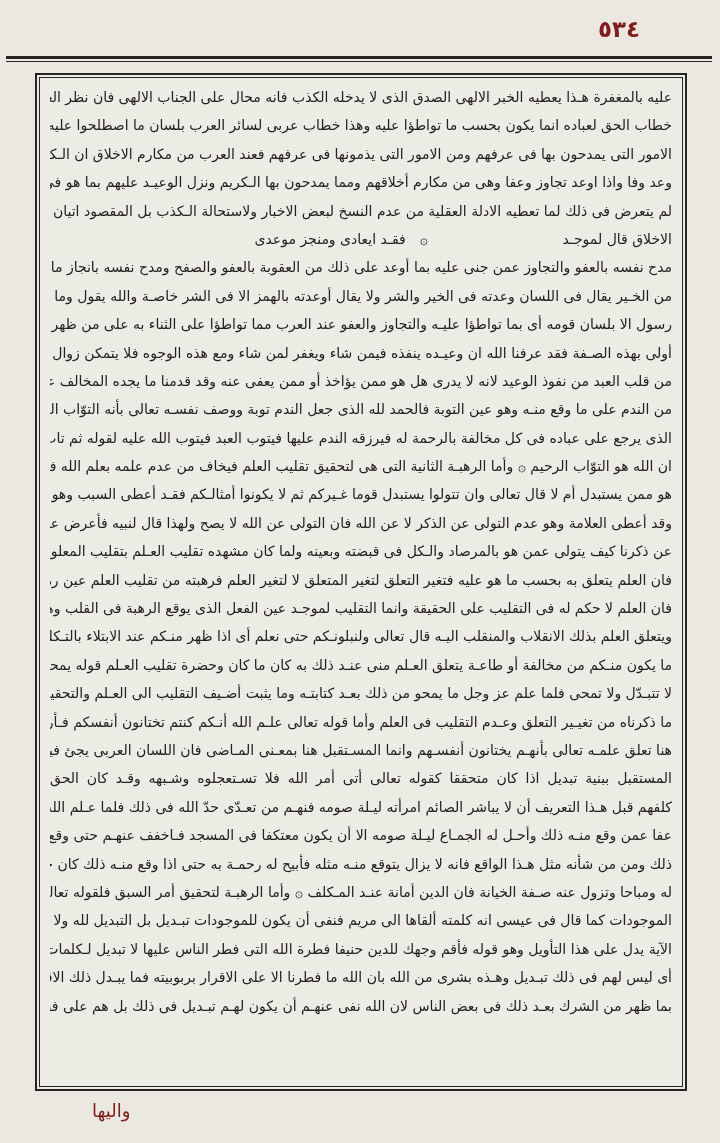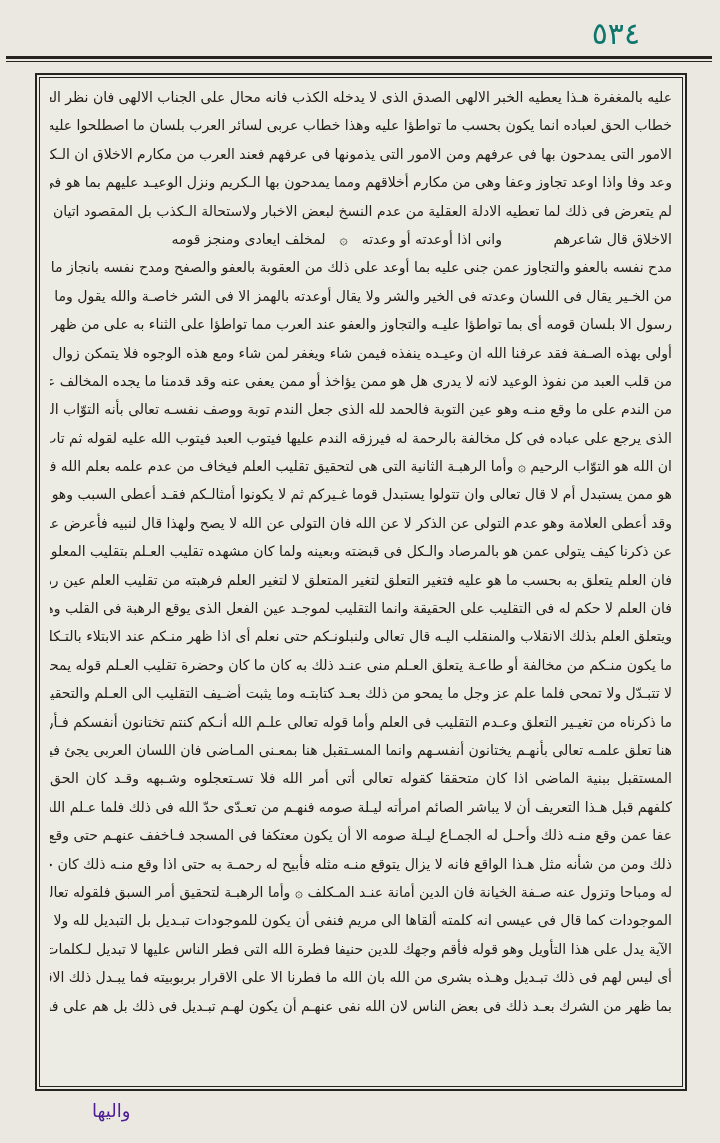--- a/index.html
+++ b/index.html
@@ -12,24 +12,24 @@
     position: relative;
     background: #eae8e1;
     font-family: "DejaVu Sans", sans-serif;
     color: #221f1b;
     overflow: hidden;
   }
   .page-number {
     position: absolute;
     top: 16px;
     right: 80px;
-    font-size: 30px;
-    font-weight: normal;
+    font-size: 23px;
+    font-weight: bold;
     letter-spacing: 2px;
-    color: #0f766e;
+    color: #7f1d1d;
   }
   .top-rule {
     position: absolute;
     top: 56px;
     left: 6px;
     width: 706px;
     height: 2px;
     border-top: 3px solid #262421;
     border-bottom: 1px solid #262421;
   }
@@ -85,43 +85,42 @@
   .verse-spacer {
     width: 70px;
     flex: 0 0 auto;
   }
   .catchword {
     position: absolute;
     top: 1100px;
     left: 92px;
     font-size: 18px;
     direction: rtl;
-    color: #4c1d95;
+    color: #7f1d1d;
   }
 </style>
 </head>
 <body>
 
 <div class="page-number">٥٣٤</div>
 <div class="top-rule"></div>
 
 <div class="frame">
   <div class="text-area">
     <div class="line">عليه بالمغفرة هـذا يعطيه الخبر الالهى الصدق الذى لا يدخله الكذب فانه محال على الجناب الالهى فان نظر العالم الى ان</div>
     <div class="line">خطاب الحق لعباده انما يكون بحسب ما تواطؤا عليه وهذا خطاب عربى لسائر العرب بلسان ما اصطلحوا عليه من</div>
     <div class="line">الامور التى يمدحون بها فى عرفهم ومن الامور التى يذمونها فى عرفهم فعند العرب من مكارم الاخلاق ان الـكريم اذا</div>
     <div class="line">وعد وفا واذا اوعد تجاوز وعفا وهى من مكارم أخلاقهم ومما يمدحون بها الـكريم ونزل الوعيـد عليهم بما هو فى عرفهم</div>
     <div class="line">لم يتعرض فى ذلك لما تعطيه الادلة العقلية من عدم النسخ لبعض الاخبار ولاستحالة الـكذب بل المقصود اتيان مكارم</div>
 
     <div class="verse-line">
-      <span>الاخلاق قال شاعرهم</span>
+      <span>الاخلاق قال لموجـد</span>
       <span class="verse-group">
-        <span>وانى اذا أوعدته أو وعدته</span>
         <span>۞</span>
-        <span>لمخلف ايعادى ومنجز قومه</span>
+        <span>فقـد ايعادى ومنجز موعدى</span>
       </span>
       <span class="verse-spacer"></span>
     </div>
 
     <div class="line">مدح نفسه بالعفو والتجاوز عمن جنى عليه بما أوعد على ذلك من العقوبة بالعفو والصفح ومدح نفسه بانجاز ما وعد به</div>
     <div class="line">من الخـير يقال فى اللسان وعدته فى الخير والشر ولا يقال أوعدته بالهمز الا فى الشر خاصـة والله يقول وما أرسلنا من</div>
     <div class="line">رسول الا بلسان قومه أى بما تواطؤا عليـه والتجاوز والعفو عند العرب مما تواطؤا على الثناء به على من ظهر منه فانه</div>
     <div class="line">أولى بهذه الصـفة فقد عرفنا الله ان وعيـده ينفذه فيمن شاء ويغفر لمن شاء ومع هذه الوجوه فلا يتمكن زوال الرهبة</div>
     <div class="line">من قلب العبد من نفوذ الوعيد لانه لا يدرى هل هو ممن يؤاخذ أو ممن يعفى عنه وقد قدمنا ما يجده المخالف عقيب المخالفة</div>
     <div class="line">من الندم على ما وقع منـه وهو عين التوبة فالحمد لله الذى جعل الندم توبة ووصف نفسـه تعالى بأنه التوّاب الرحيم أى</div>
@@ -130,21 +129,21 @@
     <div class="line">هو ممن يستبدل أم لا قال تعالى وان تتولوا يستبدل قوما غـيركم ثم لا يكونوا أمثالـكم فقـد أعطى السبب وهو التولى</div>
     <div class="line">وقد أعطى العلامة وهو عدم التولى عن الذكر لا عن الله فان التولى عن الله لا يصح ولهذا قال لنبيه فأعرض عمن تولى</div>
     <div class="line">عن ذكرنا كيف يتولى عمن هو بالمرصاد والـكل فى قبضته وبعينه ولما كان مشهده تقليب العـلم بتقليب المعلوم</div>
     <div class="line">فان العلم يتعلق به بحسب ما هو عليه فتغير التعلق لتغير المتعلق لا لتغير العلم فرهبته من تقليب العلم عين رهبته مما يقع منه</div>
     <div class="line">فان العلم لا حكم له فى التقليب على الحقيقة وانما التقليب لموجـد عين الفعل الذى يوقع الرهبة فى القلب وهو كونه قادرا</div>
     <div class="line">ويتعلق العلم بذلك الانقلاب والمنقلب اليـه قال تعالى ولنبلونـكم حتى نعلم أى اذا ظهر منـكم عند الابتلاء بالتـكليف</div>
     <div class="line">ما يكون منـكم من مخالفة أو طاعـة يتعلق العـلم منى عنـد ذلك به كان ما كان وحضرة تقليب العـلم قوله يمحو الله</div>
     <div class="line">لا تتبـدّل ولا تمحى فلما علم عز وجل ما يمحو من ذلك بعـد كتابتـه وما يثبت أضـيف التقليب الى العـلم والتحقيق</div>
     <div class="line">ما ذكرناه من تغيـير التعلق وعـدم التقليب فى العلم وأما قوله تعالى علـم الله أنـكم كنتم تختانون أنفسكم فـأراد</div>
     <div class="line">هنا تعلق علمـه تعالى بأنهـم يختانون أنفسـهم وانما المسـتقبل هنا بمعـنى المـاضى فان اللسان العربى يجئ فيـه</div>
-    <div class="line">المستقبل ببنية الماضى اذا كان متحققا كقوله تعالى أتى أمر الله فلا تسـتعجلوه وشـبهه وقـد كان الحق</div>
+    <div class="line">المستقبل ببنية تبديل اذا كان متحققا كقوله تعالى أتى أمر الله فلا تسـتعجلوه وشـبهه وقـد كان الحق</div>
     <div class="line">كلفهم قبل هـذا التعريف أن لا يباشر الصائم امرأته ليـلة صومه فنهـم من تعـدّى حدّ الله فى ذلك فلما عـلم الله ذلك</div>
     <div class="line">عفا عمن وقع منـه ذلك وأحـل له الجمـاع ليـلة صومه الا أن يكون معتكفا فى المسجد فـاخفف عنهـم حتى وقع منهم</div>
     <div class="line">ذلك ومن من شأنه مثل هـذا الواقع فانه لا يزال يتوقع منـه مثله فأبيح له رحمـة به حتى اذا وقع منـه ذلك كان حـلالا</div>
     <div class="line">له ومباحا وتزول عنه صـفة الخيانة فان الدين أمانة عنـد المـكلف ۞ وأما الرهبـة لتحقيق أمر السبق فلقوله تعالى</div>
     <div class="line">الموجودات كما قال فى عيسى انه كلمته ألقاها الى مريم فنفى أن يكون للموجودات تبـديل بل التبديل لله ولا سيما وظاهر</div>
     <div class="line">الآية يدل على هذا التأويل وهو قوله فأقم وجهك للدين حنيفا فطرة الله التى فطر الناس عليها لا تبديل لـكلمات الله</div>
     <div class="line">أى ليس لهم فى ذلك تبـديل وهـذه بشرى من الله بان الله ما فطرنا الا على الاقرار بربوبيته فما يبـدل ذلك الاقرار</div>
     <div class="line">بما ظهر من الشرك بعـد ذلك فى بعض الناس لان الله نفى عنهـم أن يكون لهـم تبـديل فى ذلك بل هم على فطرتهم</div>
   </div>
 </div>

